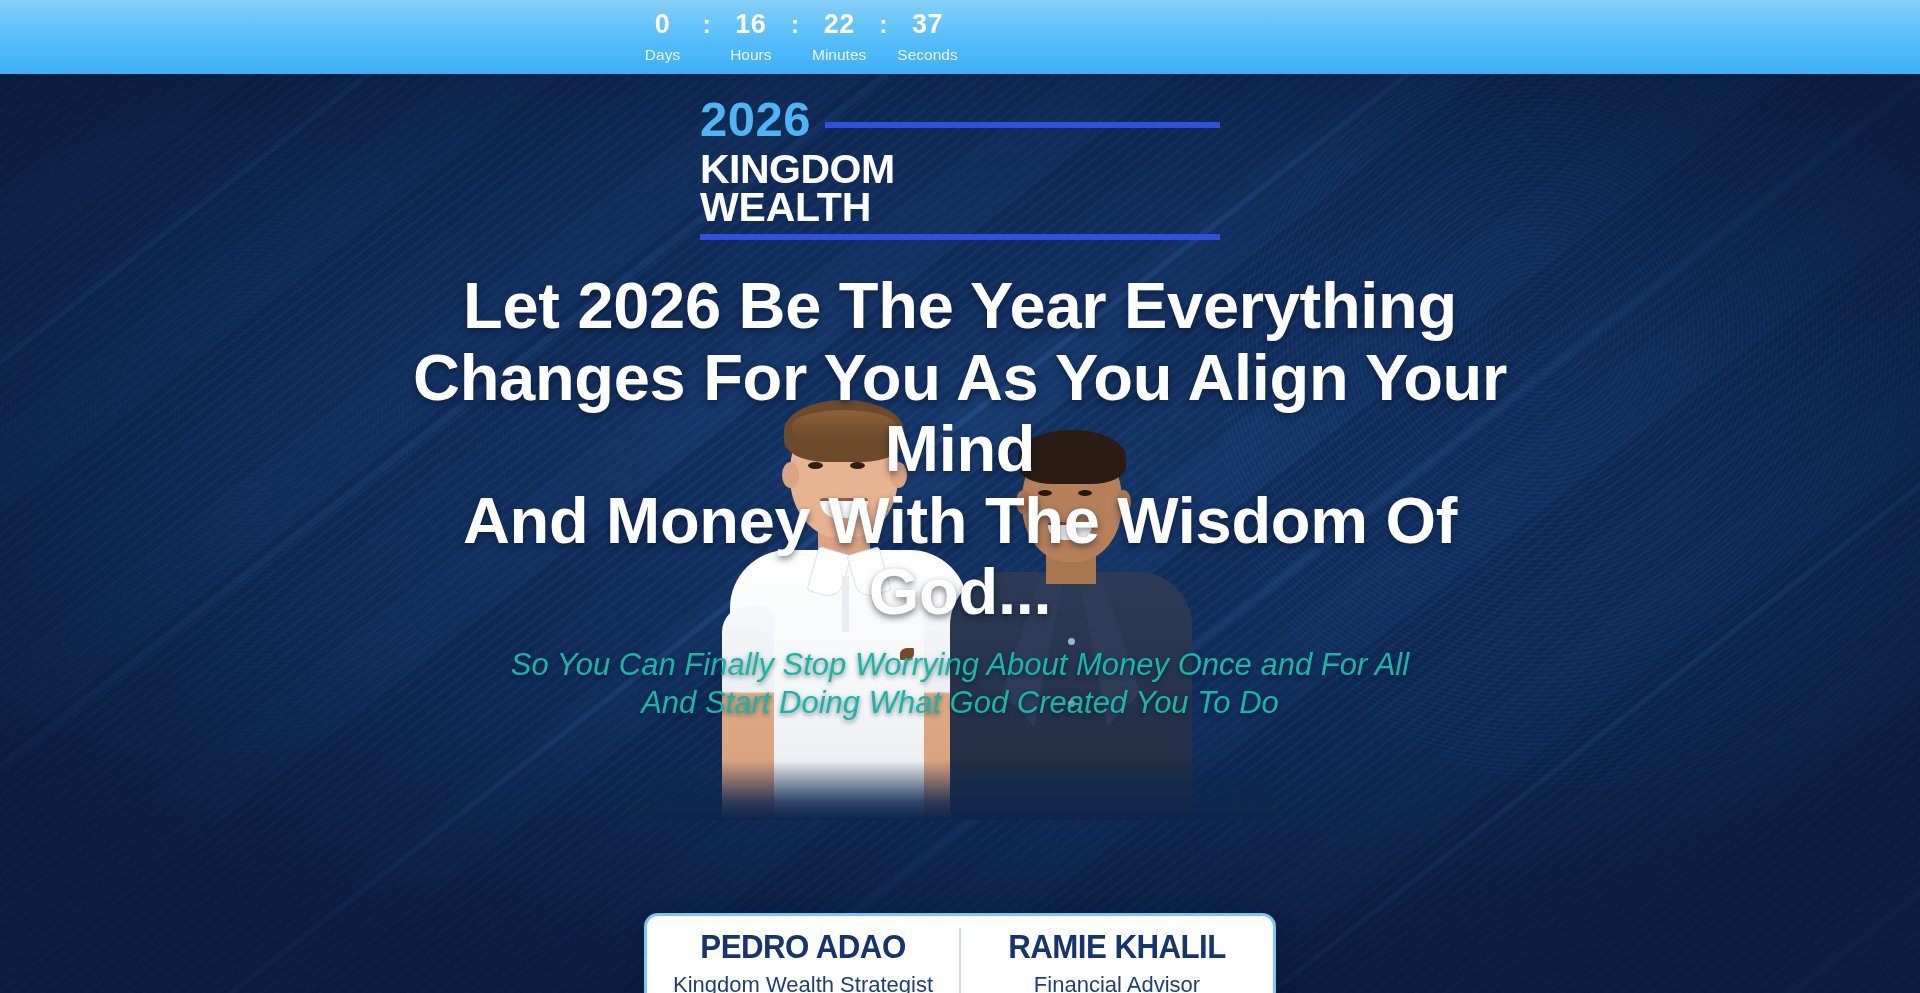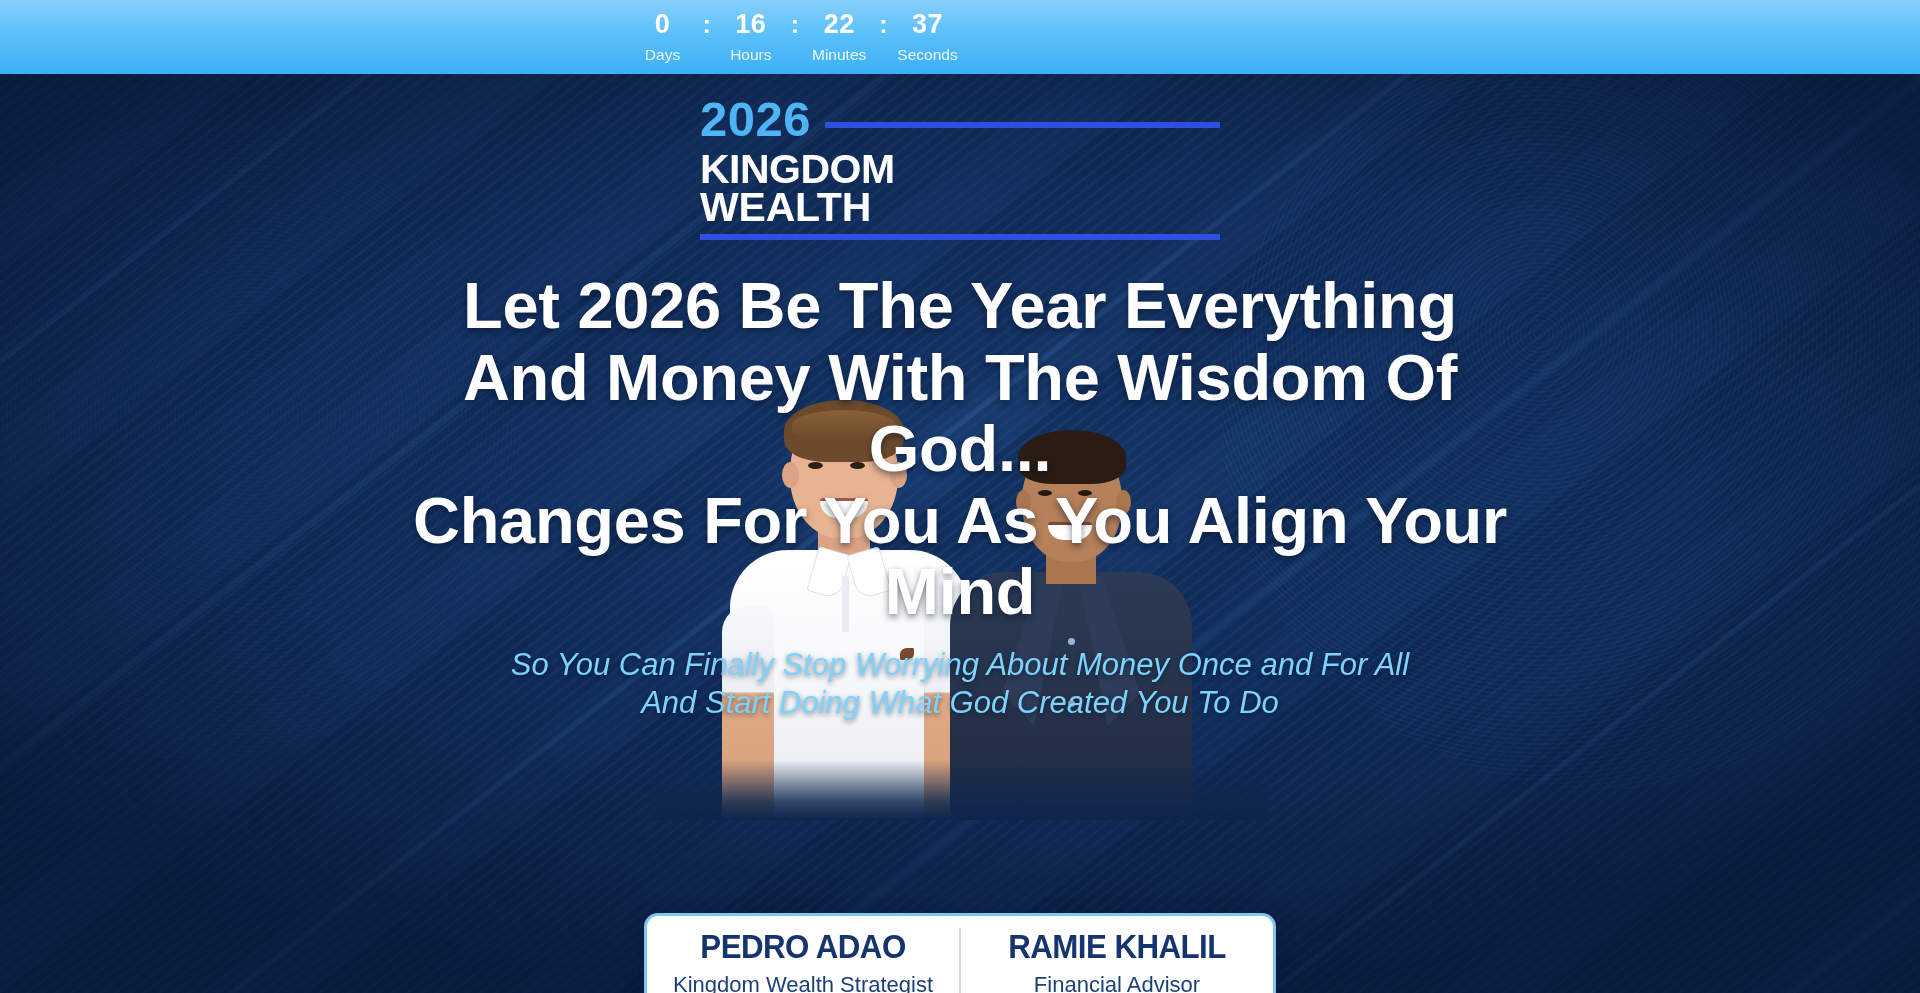--- a/index.html
+++ b/index.html
@@ -164,21 +164,21 @@
     letter-spacing:-.3px;
     text-shadow:0 3px 7px rgba(4,16,40,.55);
   }
   .headline .hl { display:block; }
 
   
   .subheadline {
     margin-top:18px;
     width:1040px;
     text-align:center;
-    color:#7dd3fc;
+    color:#14b8a6;
     font-size:31px;
     font-style:italic;
     font-weight:400;
     line-height:1.22;
     text-shadow:0 2px 5px rgba(4,16,40,.5);
   }
   .subheadline .sl { display:block; }
 
   
   .speakers {
@@ -392,22 +392,22 @@
         <span class="logo-kw">
           <span class="logo-kingdom">KINGDOM</span>
           <span class="logo-wealth">WEALTH</span>
         </span>
       </div>
       <div class="logo-rule-bot"></div>
     </div>
 
     <h1 class="headline">
       <span class="hl">Let 2026 Be The Year Everything</span>
+      <span class="hl">Changes For You As You Align Your Mind</span>
       <span class="hl">And Money With The Wisdom Of God...</span>
-      <span class="hl">Changes For You As You Align Your Mind</span>
     </h1>
 
     <h2 class="subheadline">
       <span class="sl">So You Can Finally Stop Worrying About Money Once and For All</span>
       <span class="sl">And Start Doing What God Created You To Do</span>
     </h2>
   </div>
 
   <div class="speakers">
     <div class="person p1">

